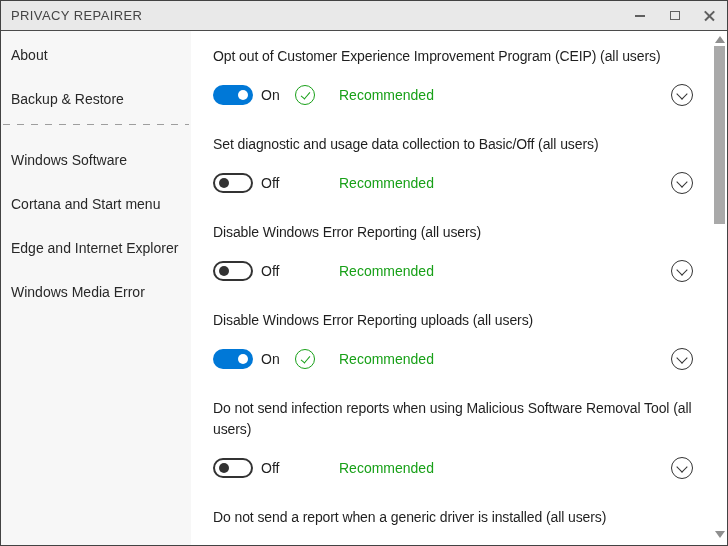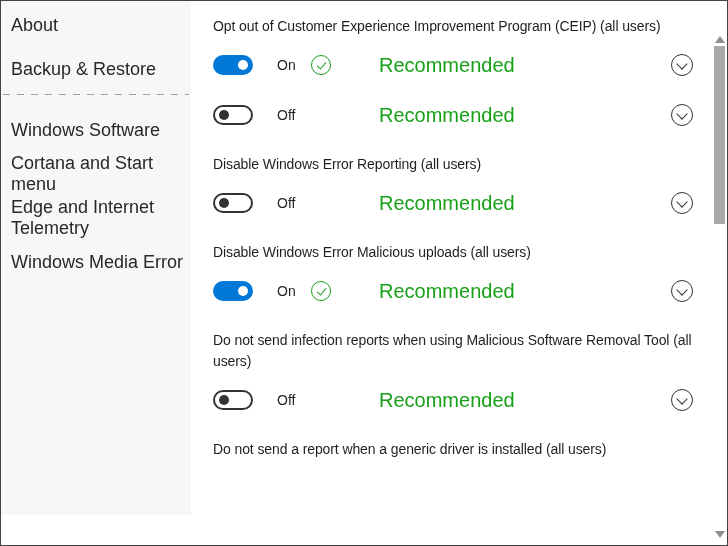--- a/index.html
+++ b/index.html
@@ -16,83 +16,100 @@
   .glyph-min { width:10px; height:2px; background:#5f5f5f; }
   .glyph-max { width:10px; height:9px; border:1.5px solid #5f5f5f; }
   .glyph-close { position:relative; width:13px; height:13px; }
   .glyph-close span { position:absolute; left:0; top:6px; width:13px; height:1.6px; background:#5f5f5f; }
   .glyph-close span:first-child { transform:rotate(45deg); }
   .glyph-close span:last-child { transform:rotate(-45deg); }
 
   
   .main { display:flex; height:514px; }
   .sidebar { width:190px; background:var(--sidebar_bg,#f7f7f7); padding-top:2px; flex:none; }
-  .side-item { height:44px; display:flex; align-items:center; padding-left:10px; font-size:18px; color:#282828; cursor:default; }
+  .side-item { height:44px; display:flex; align-items:center; padding-left:10px; font-size:14px; color:#282828; cursor:default; }
   .side-item[data-selected="true"] { background:var(--selection,#9ec7e9); }
   .side-divider { height:1px; margin:3px 2px 13px 2px;
     background:repeating-linear-gradient(90deg,#9e9e9e 0 7px,transparent 7px 14px); }
 
   .content { flex:1; background:#fff; padding:15px 0 0 22px; position:relative; overflow:hidden; }
 
   
   .setting-row { width:512px; margin-bottom:28px; }
   .setting-title { font-size:14px; line-height:21px; color:#1f1f1f; letter-spacing:-.1px; }
   .controls-line { margin-top:17px; height:22px; width:480px; display:flex; align-items:center; position:relative; }
 
   .toggle { position:relative; width:40px; height:20px; border-radius:10px; flex:none; cursor:pointer; }
   [data-state="on"]  .toggle { background:var(--accent,#0078d7); }
   [data-state="on"]  .toggle .knob { position:absolute; right:5px; top:5px; width:10px; height:10px; border-radius:50%; background:#fff; }
   [data-state="off"] .toggle { border:2px solid #333; }
   [data-state="off"] .toggle .knob { position:absolute; left:4px; top:3px; width:10px; height:10px; border-radius:50%; background:#333; }
 
-  .state-label { margin-left:24px; width:34px; font-size:14px; color:#222; }
+  .state-label { margin-left:8px; width:34px; font-size:14px; color:#222; }
   .check-slot { width:44px; display:flex; align-items:center; }
   .check-circle { width:20px; height:20px; border:1.5px solid var(--green,#18a018); border-radius:50%; position:relative; }
   .check-circle i { position:absolute; left:6.5px; top:3.5px; width:5px; height:9px;
     border-right:1.6px solid var(--green,#18a018); border-bottom:1.6px solid var(--green,#18a018); transform:rotate(40deg); }
   [data-state="off"] .check-slot { visibility:hidden; }
 
-  .badge { font-size:20px; color:var(--green,#18a018);margin-left:24px; }
+  .badge { font-size:14px; color:var(--green,#18a018); }
 
   .chev-btn { position:absolute; right:0; top:0; width:22px; height:22px; border:1px solid #333; border-radius:50%; cursor:pointer; }
   .chev-btn i { position:absolute; left:5.5px; top:4.5px; width:8px; height:8px;
     border-right:1.6px solid #333; border-bottom:1.6px solid #333; transform:rotate(45deg); }
 
   
   .scrollbar { position:absolute; top:31px; right:1px; bottom:1px; width:13px; background:#fff; }
   .scroll-up { position:absolute; top:4px; left:2px; width:0; height:0;
     border-left:5px solid transparent; border-right:5px solid transparent; border-bottom:7px solid var(--scroll_arrow,#8f8f8f); }
   .scroll-thumb { position:absolute; top:14px; left:1px; width:11px; height:178px; background:var(--scroll_thumb,#a9a9a9); }
   .scroll-down { position:absolute; bottom:6px; left:2px; width:0; height:0;
     border-left:5px solid transparent; border-right:5px solid transparent; border-top:7px solid var(--scroll_arrow,#8f8f8f); }
 </style>
 </head>
 <body>
 
 <div class="window">
 
+  <div class="titlebar">
+    <span class="titlebar-title">PRIVACY REPAIRER</span>
+    <div class="win-controls">
+      <div class="win-btn">
+          <span class="glyph-min"></span>
+        </div>
+      <div class="win-btn">
+          <span class="glyph-max"></span>
+        </div>
+      <div class="win-btn">
+          <span class="glyph-close">
+            <span></span>
+            <span></span>
+          </span>
+        </div>
+    </div>
+  </div>
 
   <div class="main">
 
     <nav class="sidebar">
       <div class="side-item" data-selected="false">
         <span>About</span>
       </div>
       <div class="side-item" data-selected="false">
         <span>Backup &amp; Restore</span>
       </div>
       <div class="side-divider"></div>
       <div class="side-item" data-selected="false">
         <span>Windows Software</span>
       </div>
       <div class="side-item" data-selected="false">
         <span>Cortana and Start menu</span>
       </div>
       <div class="side-item" data-selected="false">
-        <span>Edge and Internet Telemetry</span>
+        <span>Edge and Internet Explorer</span>
       </div>
       <div class="side-item" data-selected="false">
         <span>Windows Media Error</span>
       </div>
     </nav>
 
     <section class="content">
 
       <div class="setting-row" data-state="on">
         <div class="setting-title">Opt out of Customer Experience Improvement Program (CEIP) (all users)</div>
@@ -107,20 +124,21 @@
               </span>
             </span>
           <span class="badge">Recommended</span>
           <span class="chev-btn">
               <i></i>
             </span>
         </div>
       </div>
 
       <div class="setting-row" data-state="off">
+        <div class="setting-title">Set diagnostic and usage data collection to Basic/Off (all users)</div>
         <div class="controls-line">
           <div class="toggle">
               <span class="knob"></span>
             </div>
           <span class="state-label">Off</span>
           <span class="check-slot">
               <span class="check-circle"></span>
             </span>
           <span class="badge">Recommended</span>
           <span class="chev-btn">
@@ -140,21 +158,21 @@
               <span class="check-circle"></span>
             </span>
           <span class="badge">Recommended</span>
           <span class="chev-btn">
               <i></i>
             </span>
         </div>
       </div>
 
       <div class="setting-row" data-state="on">
-        <div class="setting-title">Disable Windows Error Malicious uploads (all users)</div>
+        <div class="setting-title">Disable Windows Error Reporting uploads (all users)</div>
         <div class="controls-line">
           <div class="toggle">
               <span class="knob"></span>
             </div>
           <span class="state-label">On</span>
           <span class="check-slot">
               <span class="check-circle">
                 <i></i>
               </span>
             </span>

